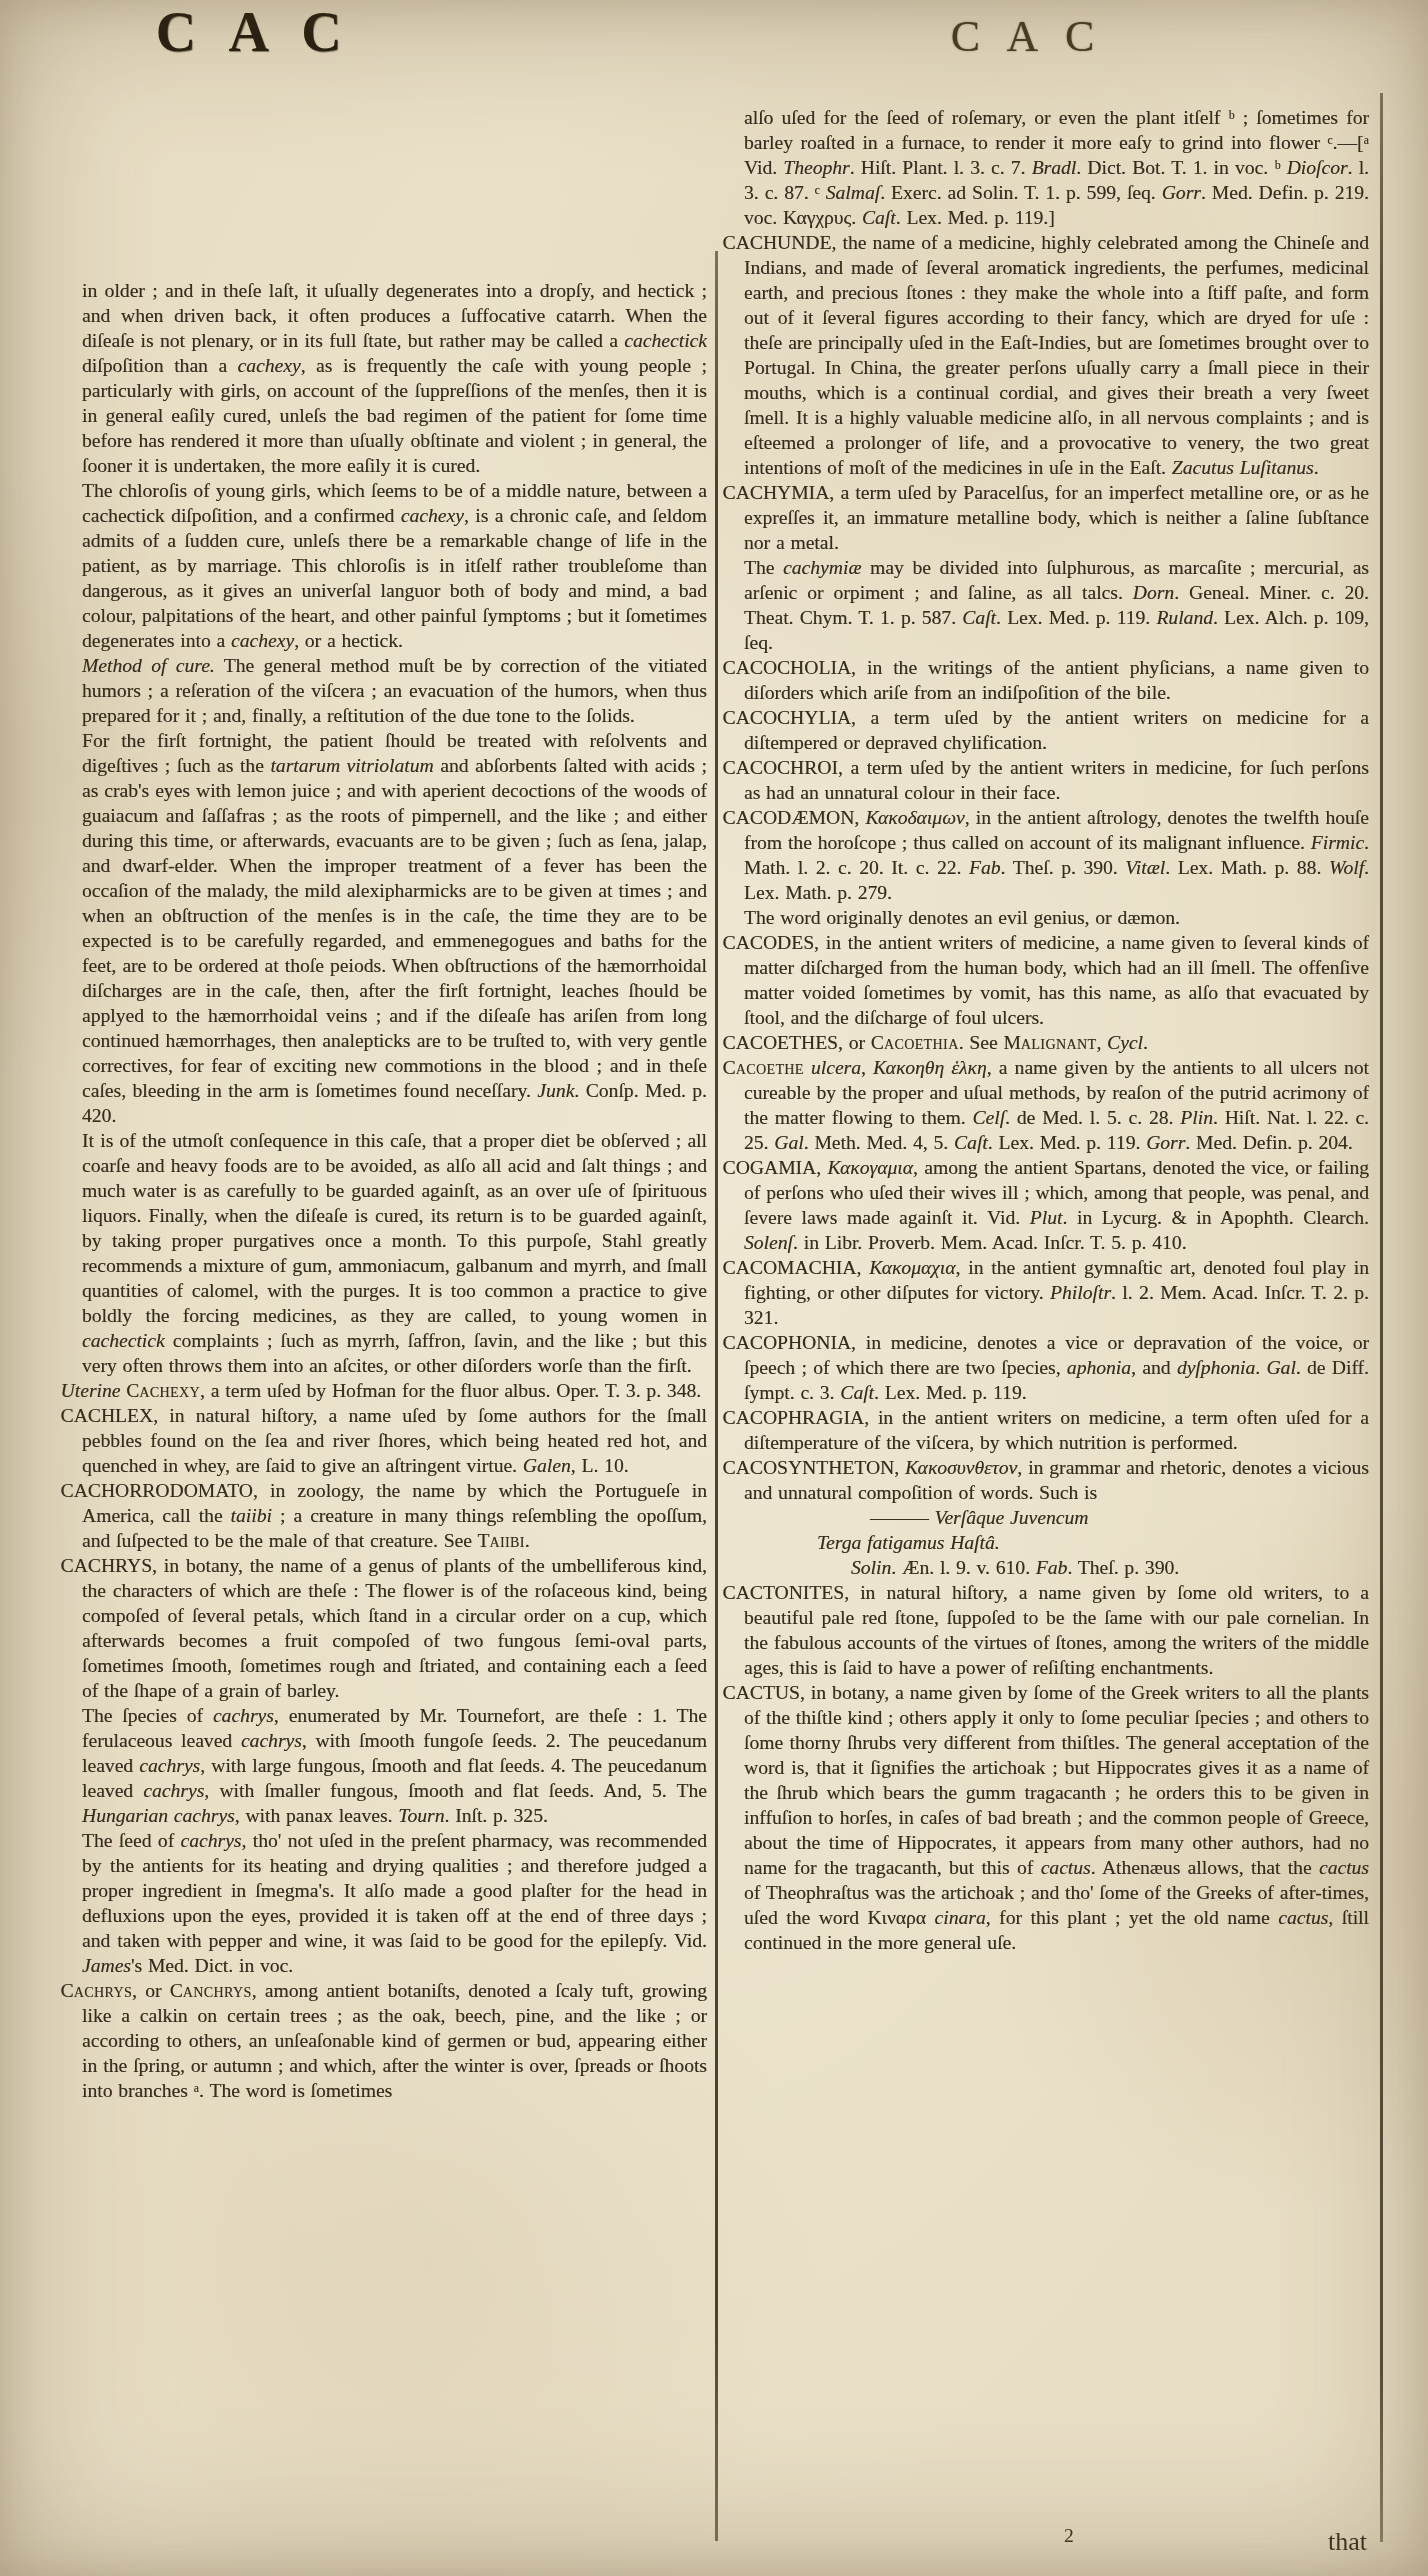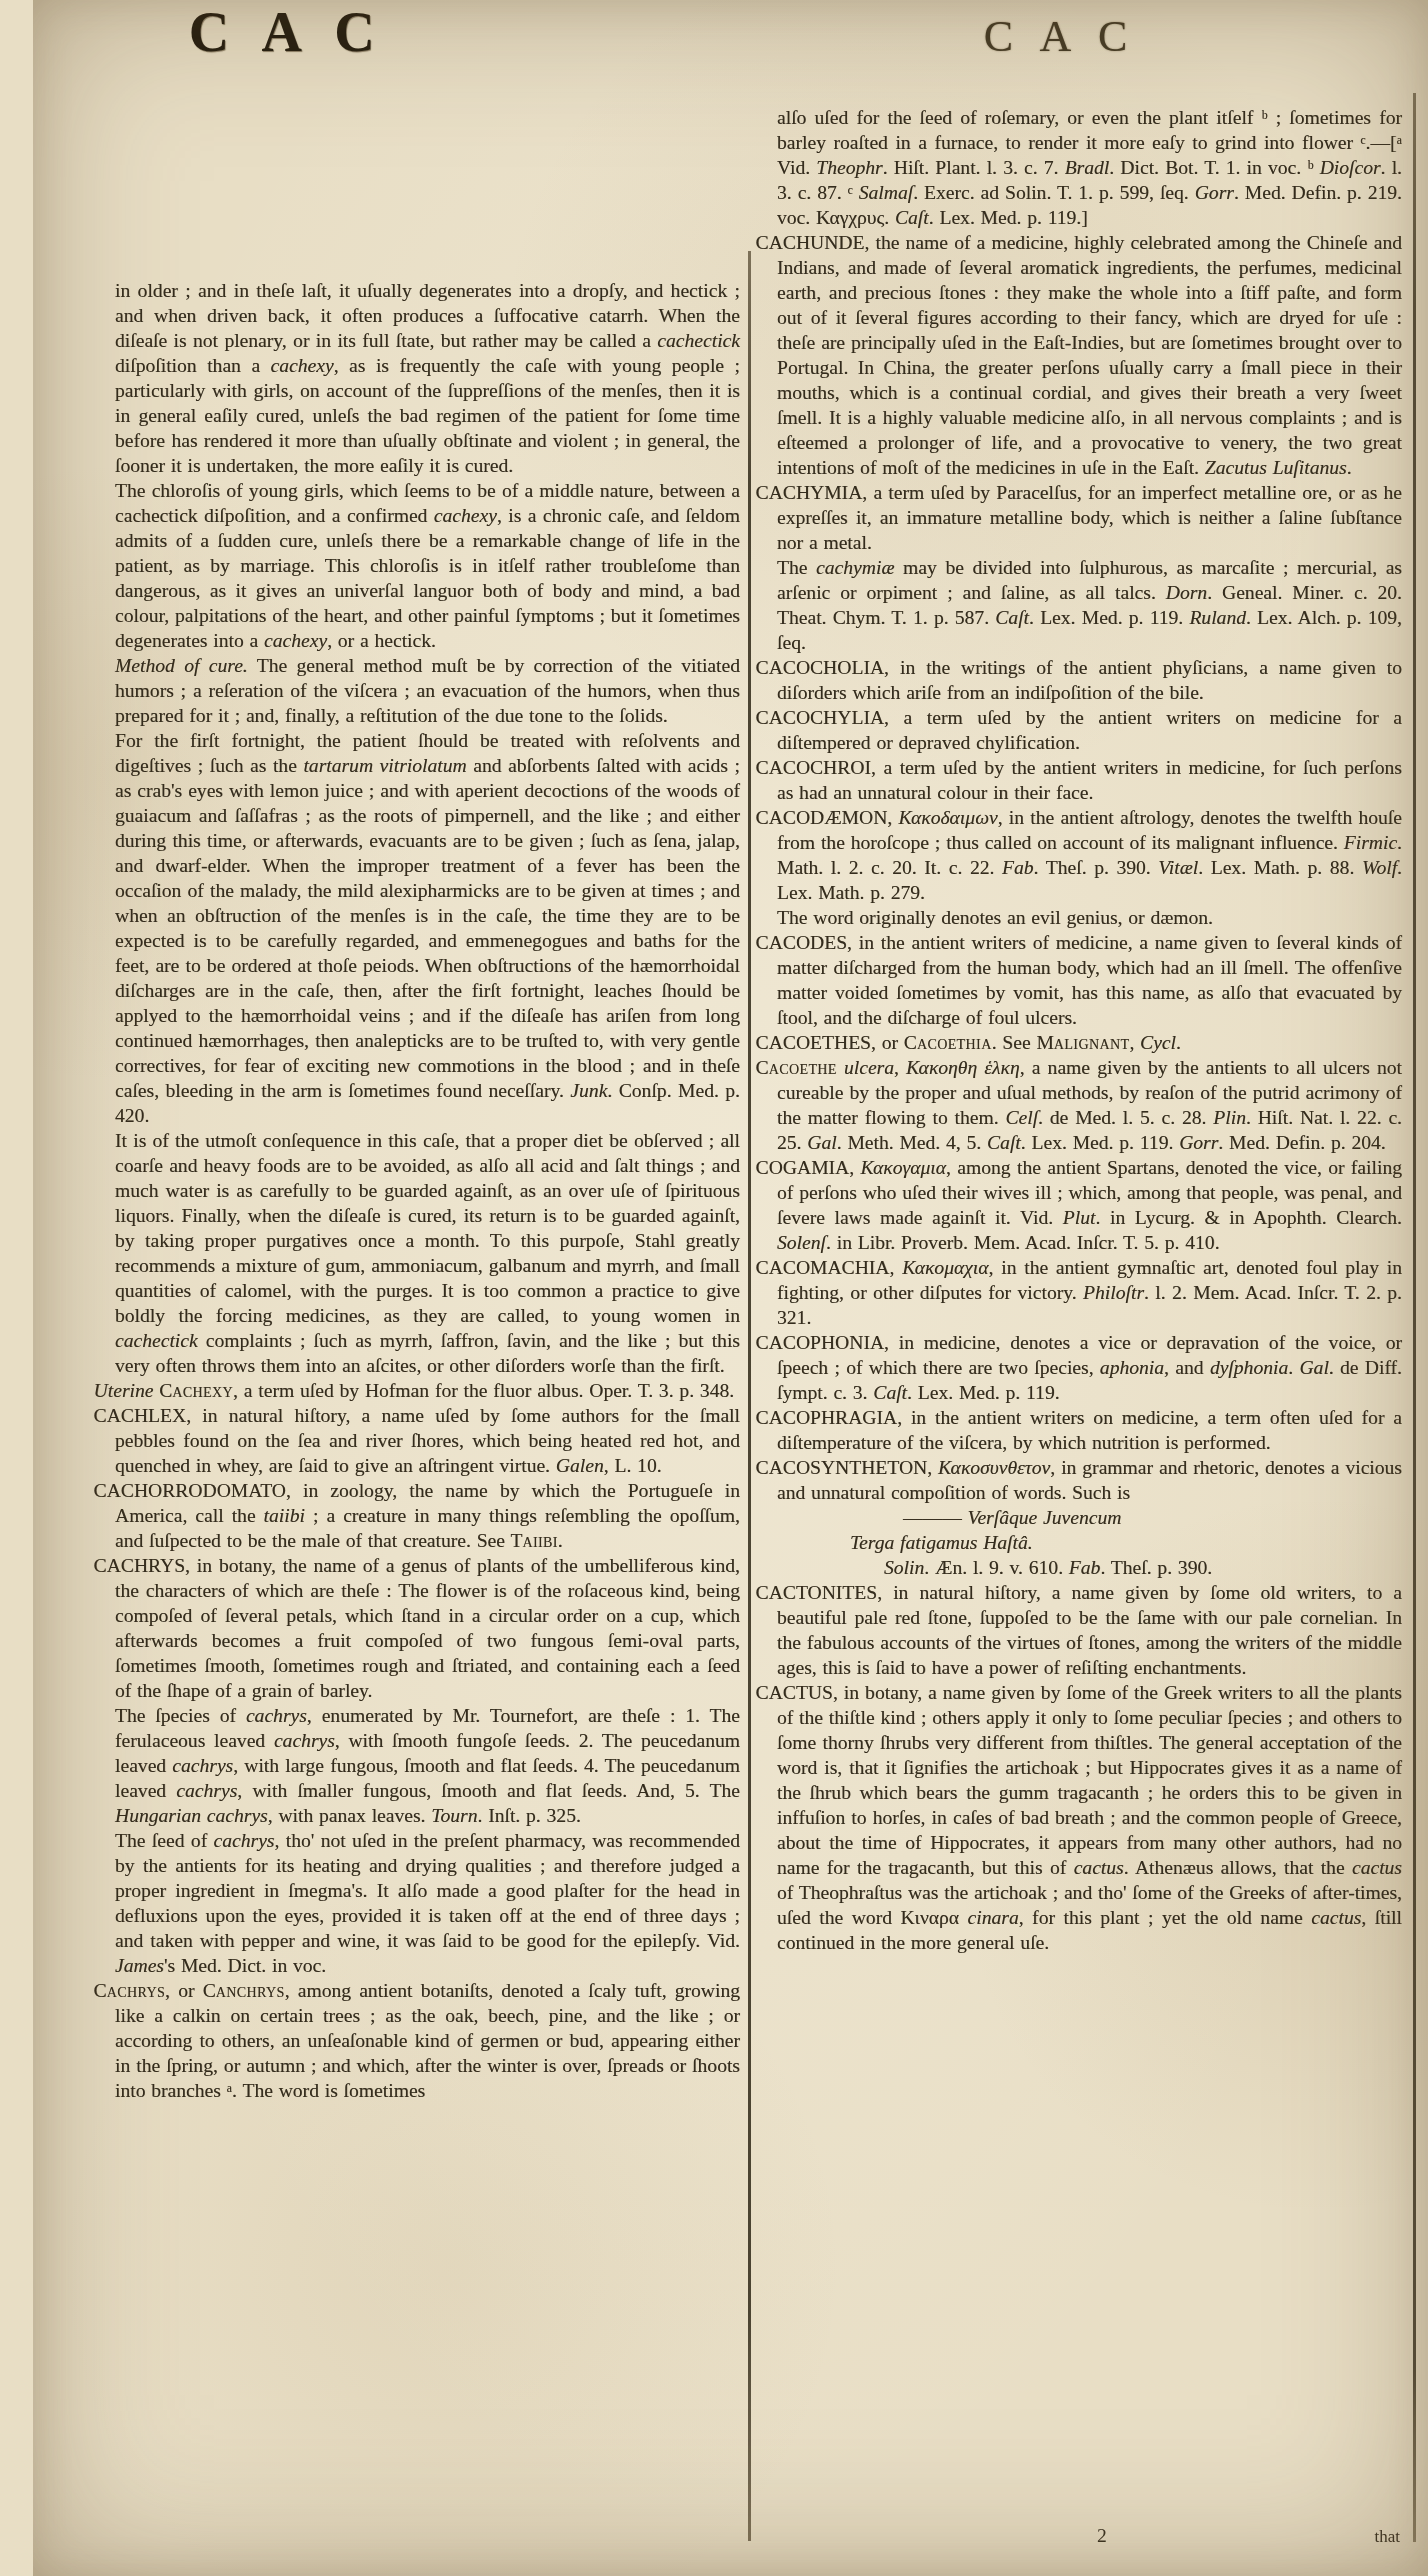--- a/index.html
+++ b/index.html
@@ -10,21 +10,20 @@
   }
   .page{
     position:absolute;inset:0;
     background:
       radial-gradient(ellipse at 50% 45%, rgba(252,248,236,0.35), rgba(0,0,0,0) 70%),
       radial-gradient(circle at 64% 14%, rgba(146,116,66,0.10), rgba(0,0,0,0) 18%),
       radial-gradient(circle at 92% 72%, rgba(146,116,66,0.12), rgba(0,0,0,0) 16%),
       radial-gradient(circle at 6% 30%, rgba(146,116,66,0.10), rgba(0,0,0,0) 14%),
       radial-gradient(circle at 30% 88%, rgba(146,116,66,0.08), rgba(0,0,0,0) 16%),
       #e8dec5;
-    margin-left: 33px;
   }
   .vignette{
     position:absolute;inset:0;pointer-events:none;
     box-shadow:inset 0 0 151px rgba(96,74,40,0.38), inset 0 0 40px rgba(96,74,40,0.18);
   }
   .running-header{
     position:absolute;transform:translateX(-50%);
     font-weight:bold;white-space:nowrap;
   }
   #header-left{
@@ -55,21 +54,21 @@
   }
   .entry{text-indent:-21.4px;}
   .cont,.para{text-indent:0;}
   .verse1,.verse2,.verse3{text-align:left;text-indent:0;}
   .verse1{padding-left:126px;}
   .verse2{padding-left:73px;}
   .verse3{padding-left:107px;}
   .sc{font-variant:small-caps;letter-spacing:0.4px;}
   i{font-style:italic;}
   .sig{position:absolute;left:1064px;top:2525px;font-size:19.6px;color:#3a3222;}
-  .catch{position:absolute;left:1278px;top:2527px;width:89px;text-align:right;font-size:17px;color:#3a3222;}
+  .catch{position:absolute;left:1278px;top:2527px;width:89px;text-align:right;font-size:26px;color:#3a3222;}
 </style>
 </head>
 <body>
 
 <div class="page">
   <div class="running-header" id="header-left">C A C</div>
   <div class="running-header" id="header-right">C A C</div>
 
   <div class="rule-mid"></div>
   <div class="rule-right"></div>

